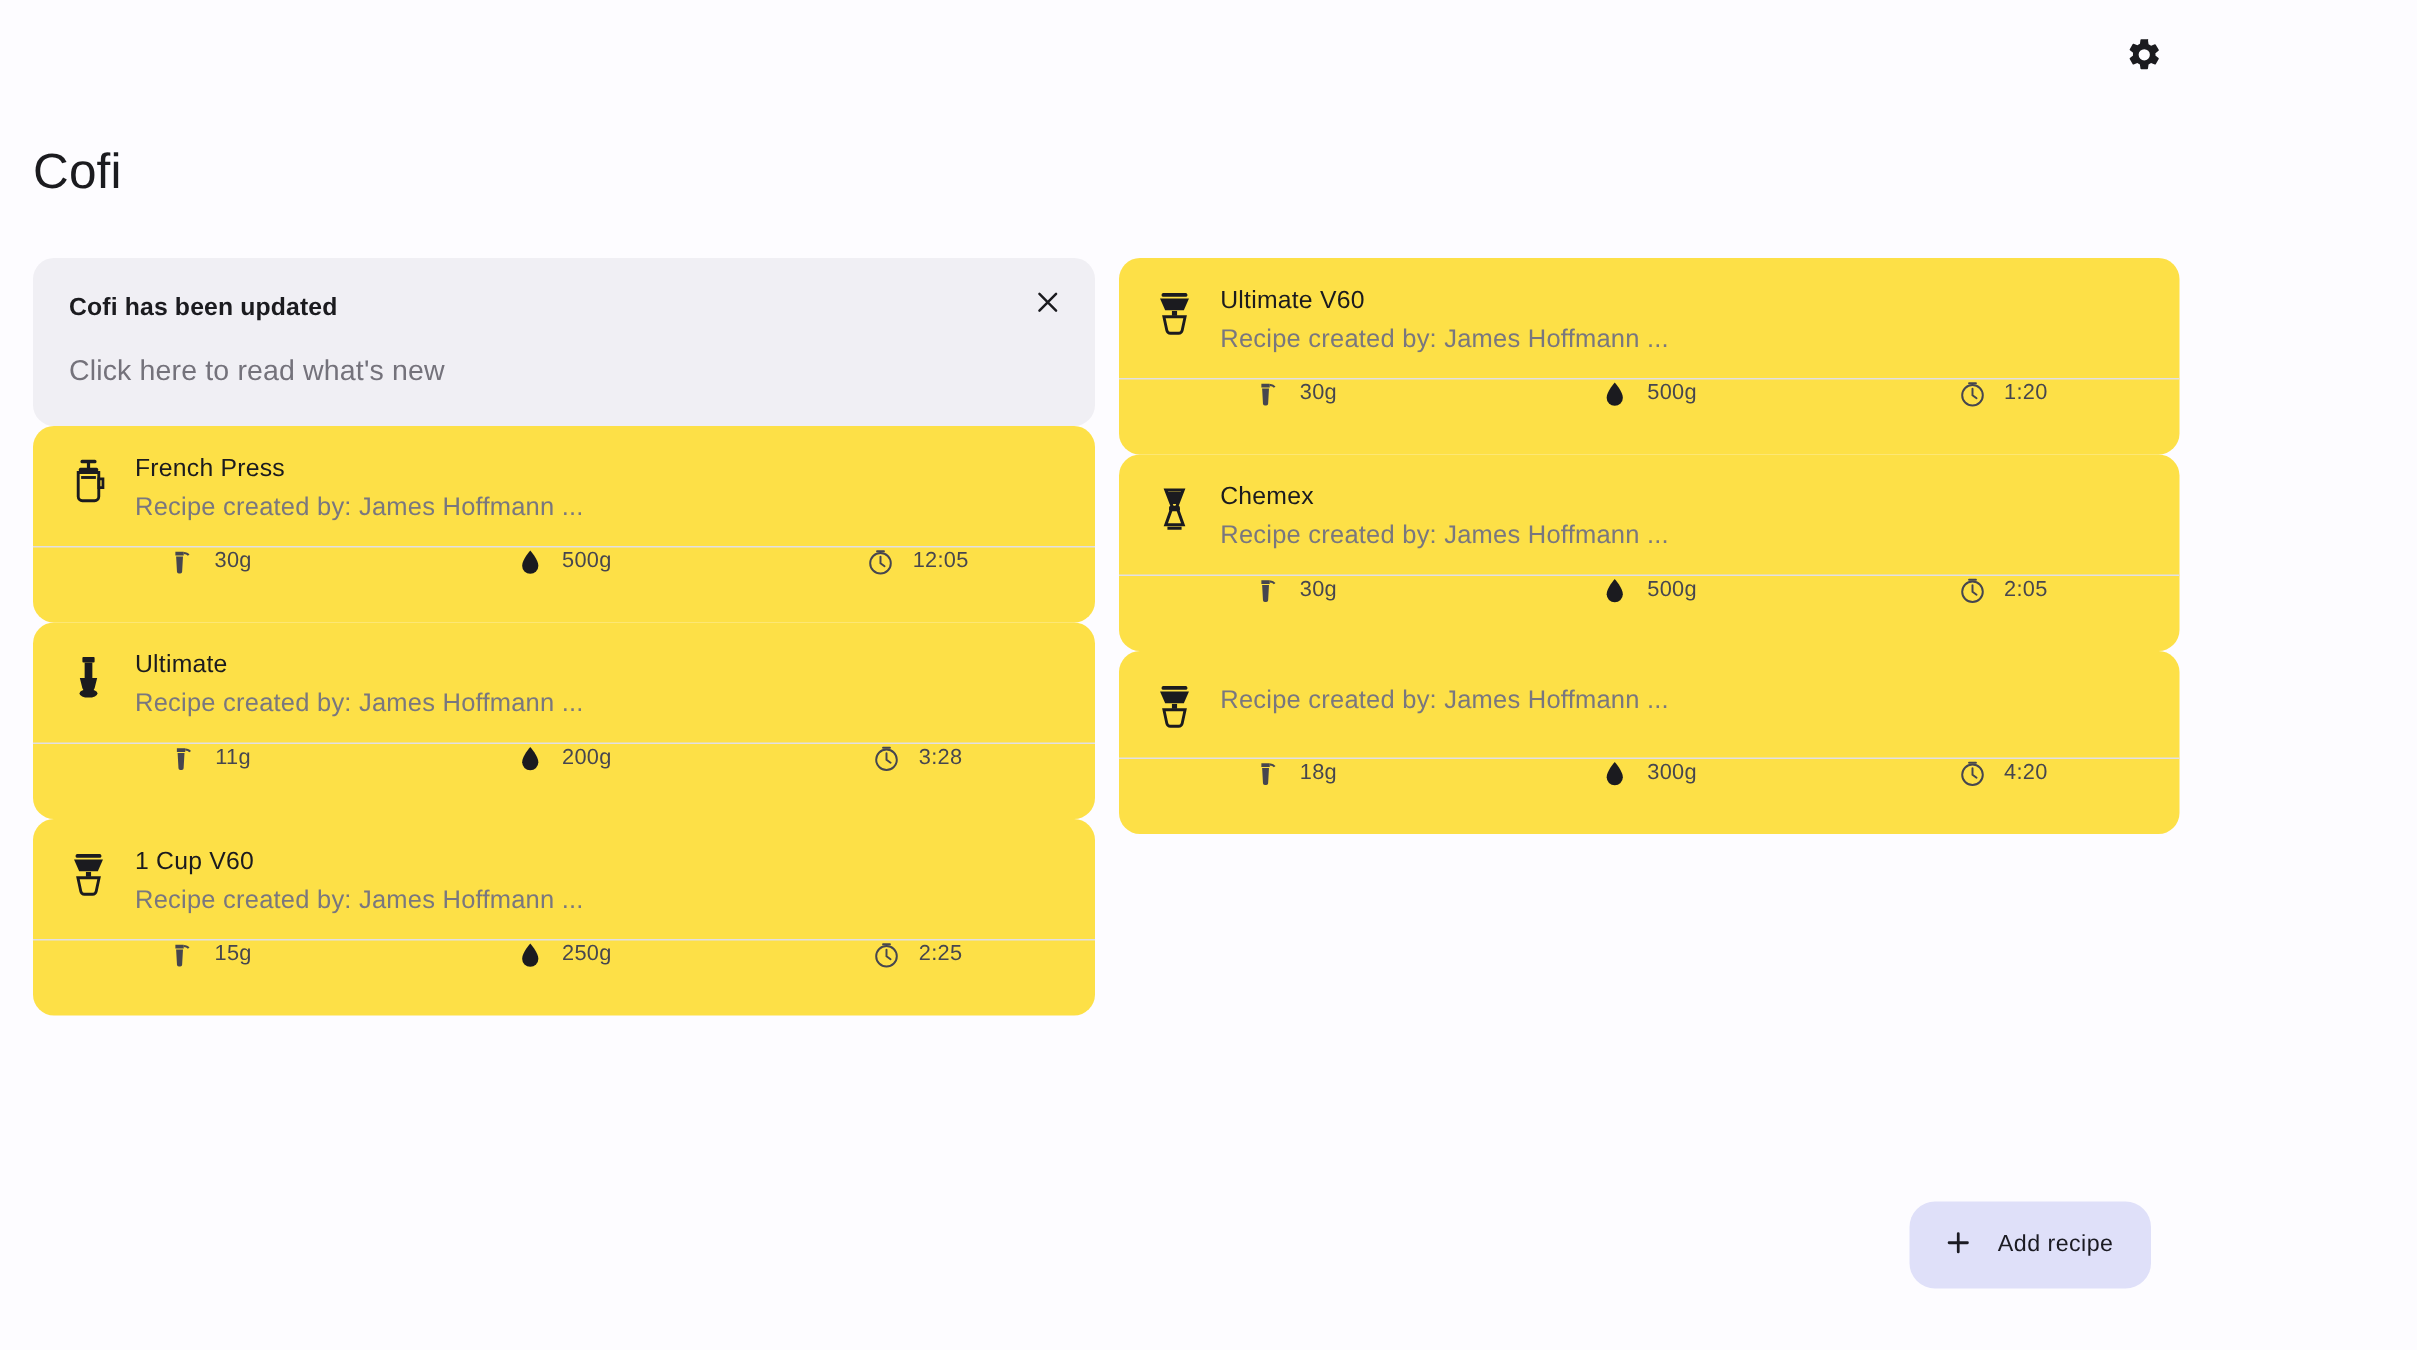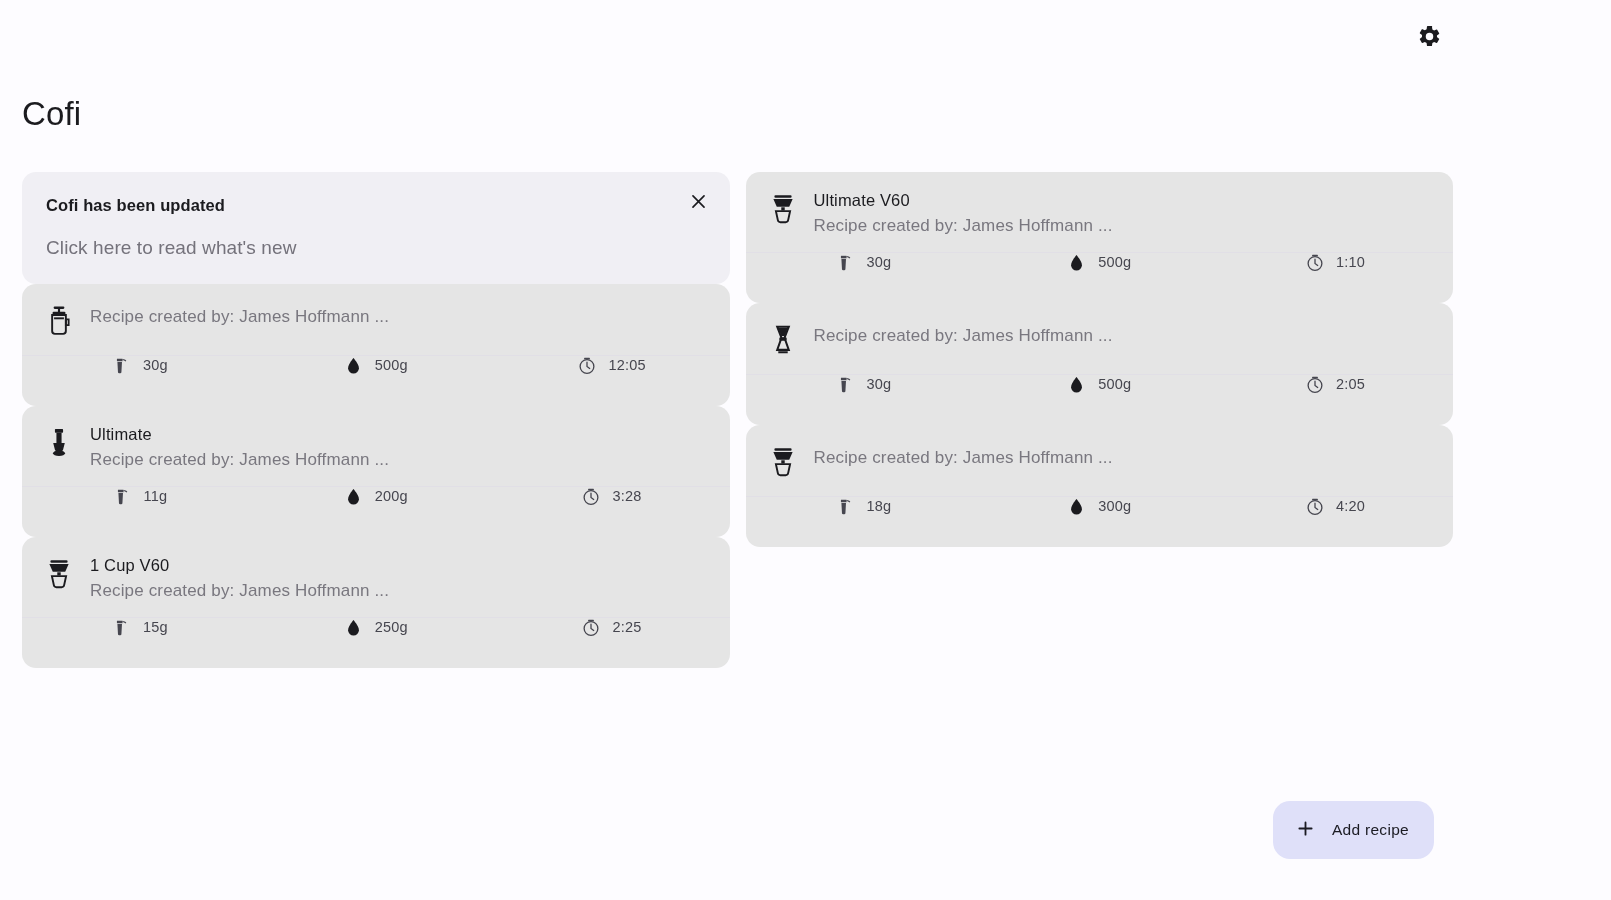--- a/index.html
+++ b/index.html
@@ -104,21 +104,21 @@
     align-items: center;
     justify-content: center;
     border-radius: 50%;
     cursor: pointer;
     background: transparent;
     border: none;
   }
 
   
   .recipe-card {
-    background: #e5e5e5;
+    background: #fde047;
     border-radius: 14px;
     overflow: hidden;
     cursor: pointer;
   }
 
   .recipe-head {
     display: flex;
     align-items: flex-start;
     padding: 18px 20px 17px 22px;
     gap: 16px;
@@ -252,20 +252,21 @@
             <svg width="26" height="30" viewBox="0 0 24 28" fill="#1b1b1f">
               <rect x="7" y="0.5" width="10" height="2.2" rx="1"></rect>
               <rect x="11" y="2.5" width="2" height="4"></rect>
               <rect x="6" y="5.4" width="12" height="2.6" rx="1"></rect>
               <path d="M5.6 8.4h12.8v15a2.6 2.6 0 0 1-2.6 2.6H8.2a2.6 2.6 0 0 1-2.6-2.6z" fill="none" stroke="#1b1b1f" stroke-width="1.8"></path>
               <rect x="7.4" y="10.6" width="9.2" height="1.8"></rect>
               <path d="M18.4 12.4h2.6v5.4h-2.6z" fill="none" stroke="#1b1b1f" stroke-width="1.7"></path>
             </svg>
           </span>
           <div class="recipe-texts">
+            <div class="recipe-name">French Press</div>
             <div class="recipe-author">Recipe created by: James Hoffmann ...</div>
           </div>
         </div>
         <div class="stats-row">
           <div class="stat">
             <span class="stat-icon">
               <svg width="17" height="18" viewBox="0 0 20 22" fill="#46464f">
                 <path d="M4.4 2.2h6.8v3.1H4.4z"></path>
                 <path d="M11.2 2.4c2.1 0 3.8 1 4.7 2.1l-1.3 1c-.7-.8-1.9-1.5-3.4-1.5z"></path>
                 <path d="M5 6.2h5.6l-.7 12.3a1.5 1.5 0 0 1-1.5 1.4H7.2a1.5 1.5 0 0 1-1.5-1.4z"></path>
@@ -427,36 +428,37 @@
             <span class="stat-val">500g</span>
           </div>
           <div class="stat">
             <span class="stat-icon">
               <svg width="18" height="18" viewBox="0 0 22 22" fill="none" stroke="#46464f" stroke-width="1.6">
                 <circle cx="11" cy="11.6" r="8.4"></circle>
                 <path d="M11 6.4v5.2l3.3 2.4" stroke-linecap="round"></path>
                 <path d="M8.2 1.8h5.6" stroke-linecap="round"></path>
               </svg>
             </span>
-            <span class="stat-val">1:10</span>
+            <span class="stat-val">1:20</span>
           </div>
         </div>
       </div>
 
       <div class="recipe-card">
         <div class="recipe-head">
           <span class="brew-icon">
             <svg width="22" height="30" viewBox="0 0 20 28" fill="#1b1b1f">
               <path d="M4.6 1.6h10.8l-4 10.4 4 11.2H4.6l4-11.2z" fill="none" stroke="#1b1b1f" stroke-width="1.9"></path>
               <path d="M5.4 2.6h9.2l-3 7.6H8.4z"></path>
               <rect x="6.6" y="11.4" width="6.8" height="3.4" rx="1.2"></rect>
               <path d="M5.6 24.4h8.8v1.9H5.6z"></path>
             </svg>
           </span>
           <div class="recipe-texts">
+            <div class="recipe-name">Chemex</div>
             <div class="recipe-author">Recipe created by: James Hoffmann ...</div>
           </div>
         </div>
         <div class="stats-row">
           <div class="stat">
             <span class="stat-icon">
               <svg width="17" height="18" viewBox="0 0 20 22" fill="#46464f">
                 <path d="M4.4 2.2h6.8v3.1H4.4z"></path>
                 <path d="M11.2 2.4c2.1 0 3.8 1 4.7 2.1l-1.3 1c-.7-.8-1.9-1.5-3.4-1.5z"></path>
                 <path d="M5 6.2h5.6l-.7 12.3a1.5 1.5 0 0 1-1.5 1.4H7.2a1.5 1.5 0 0 1-1.5-1.4z"></path>

